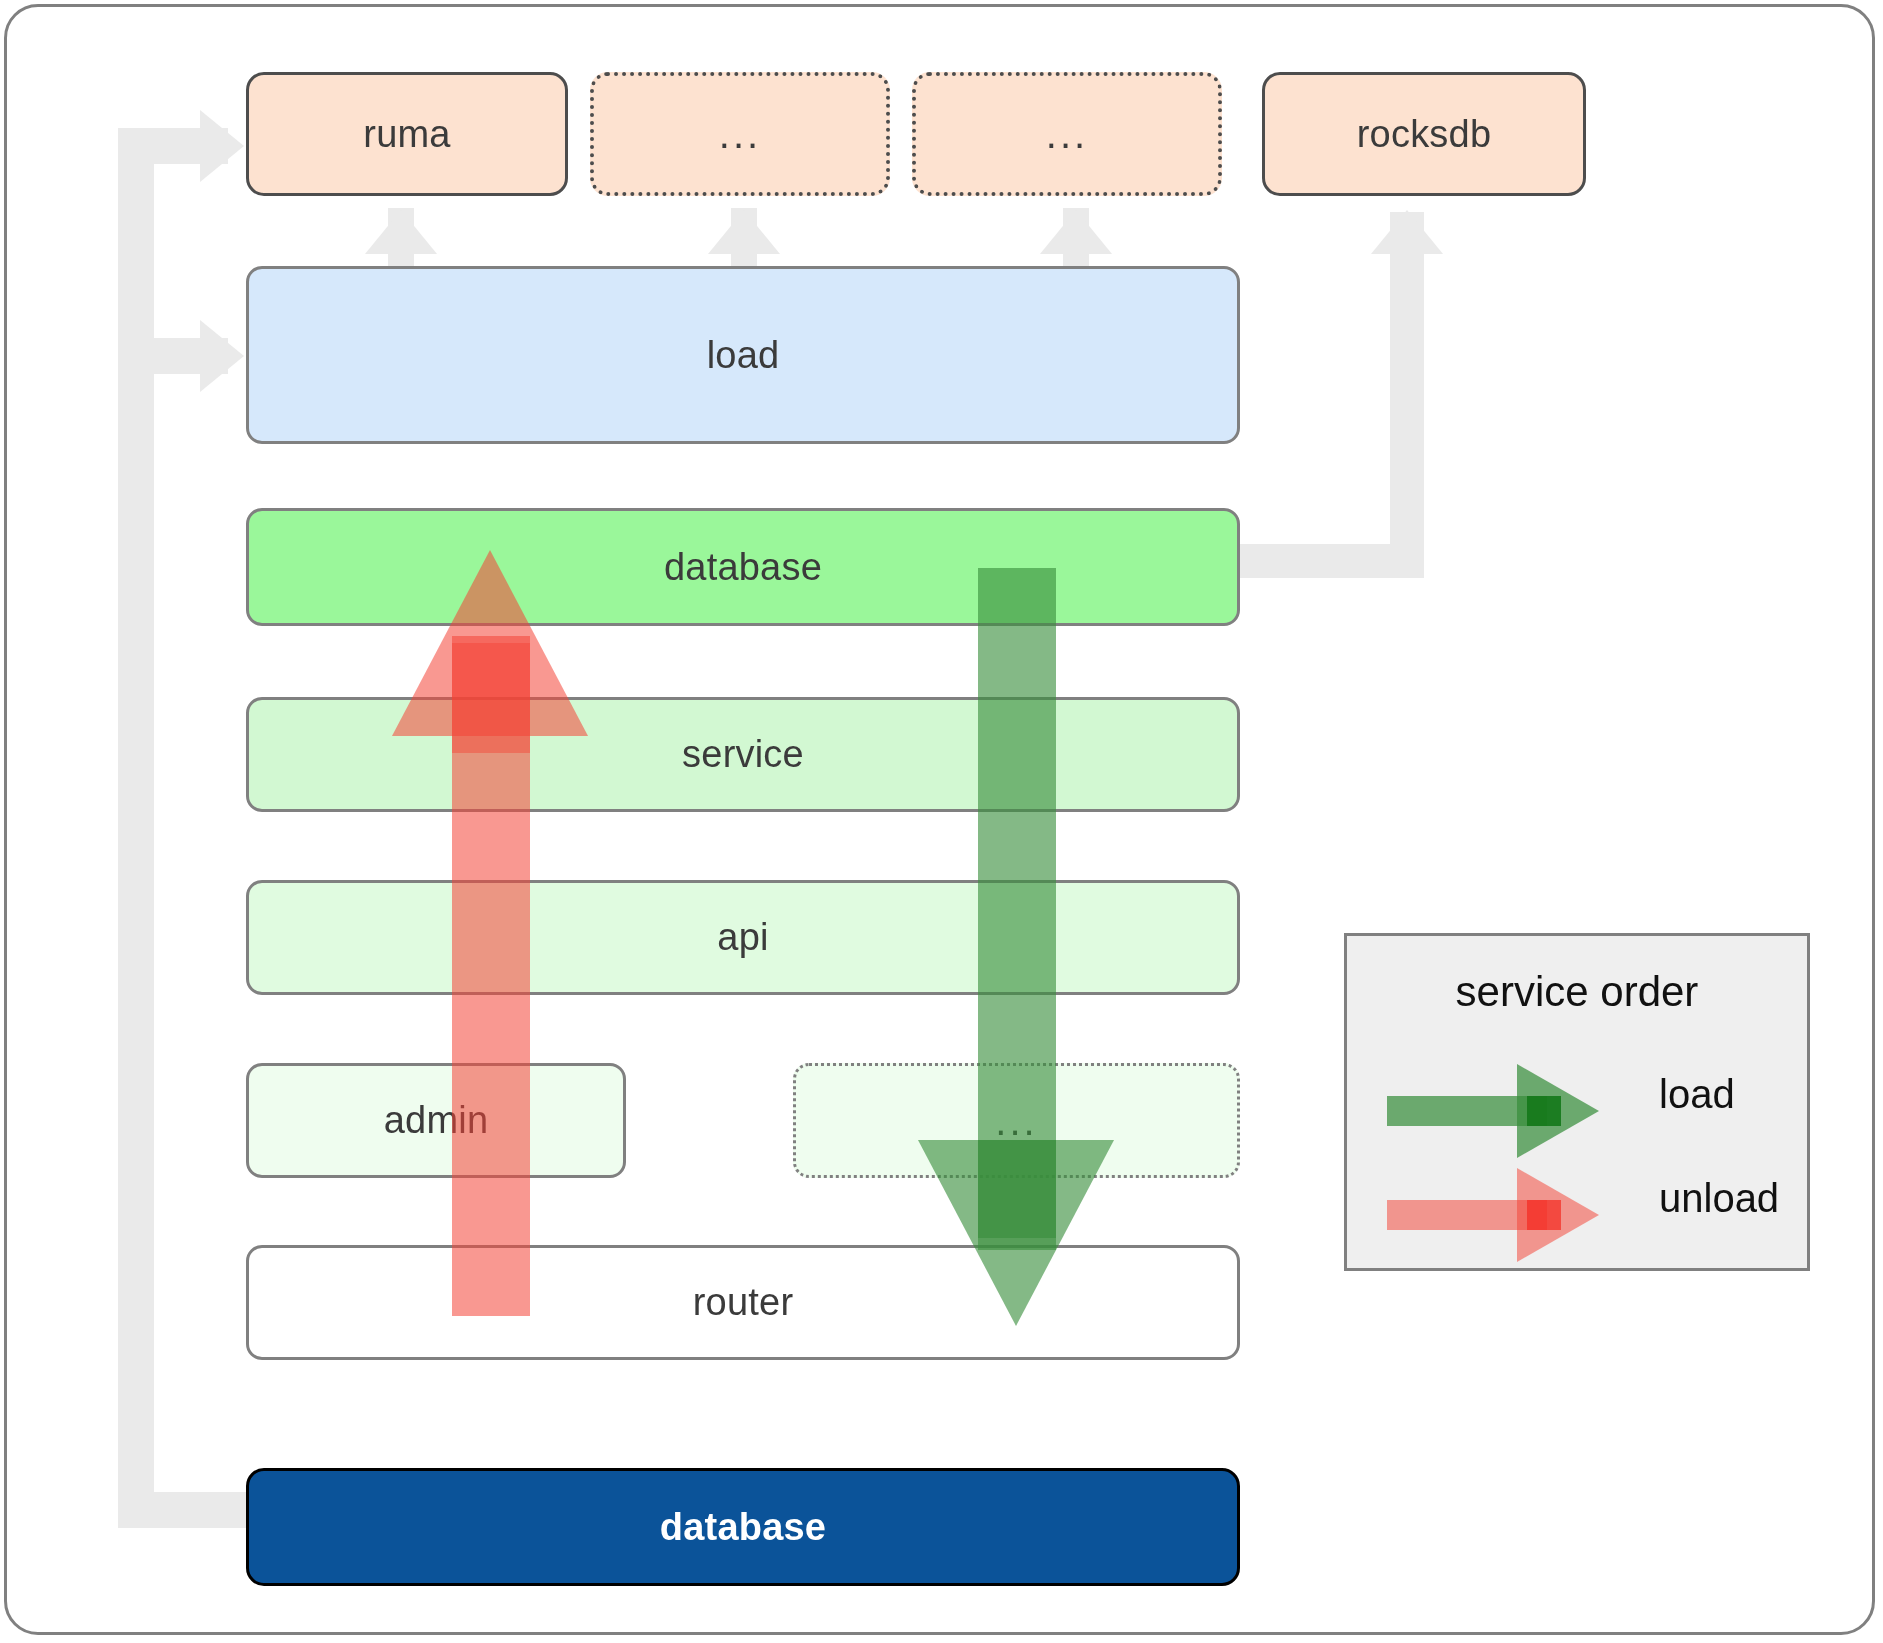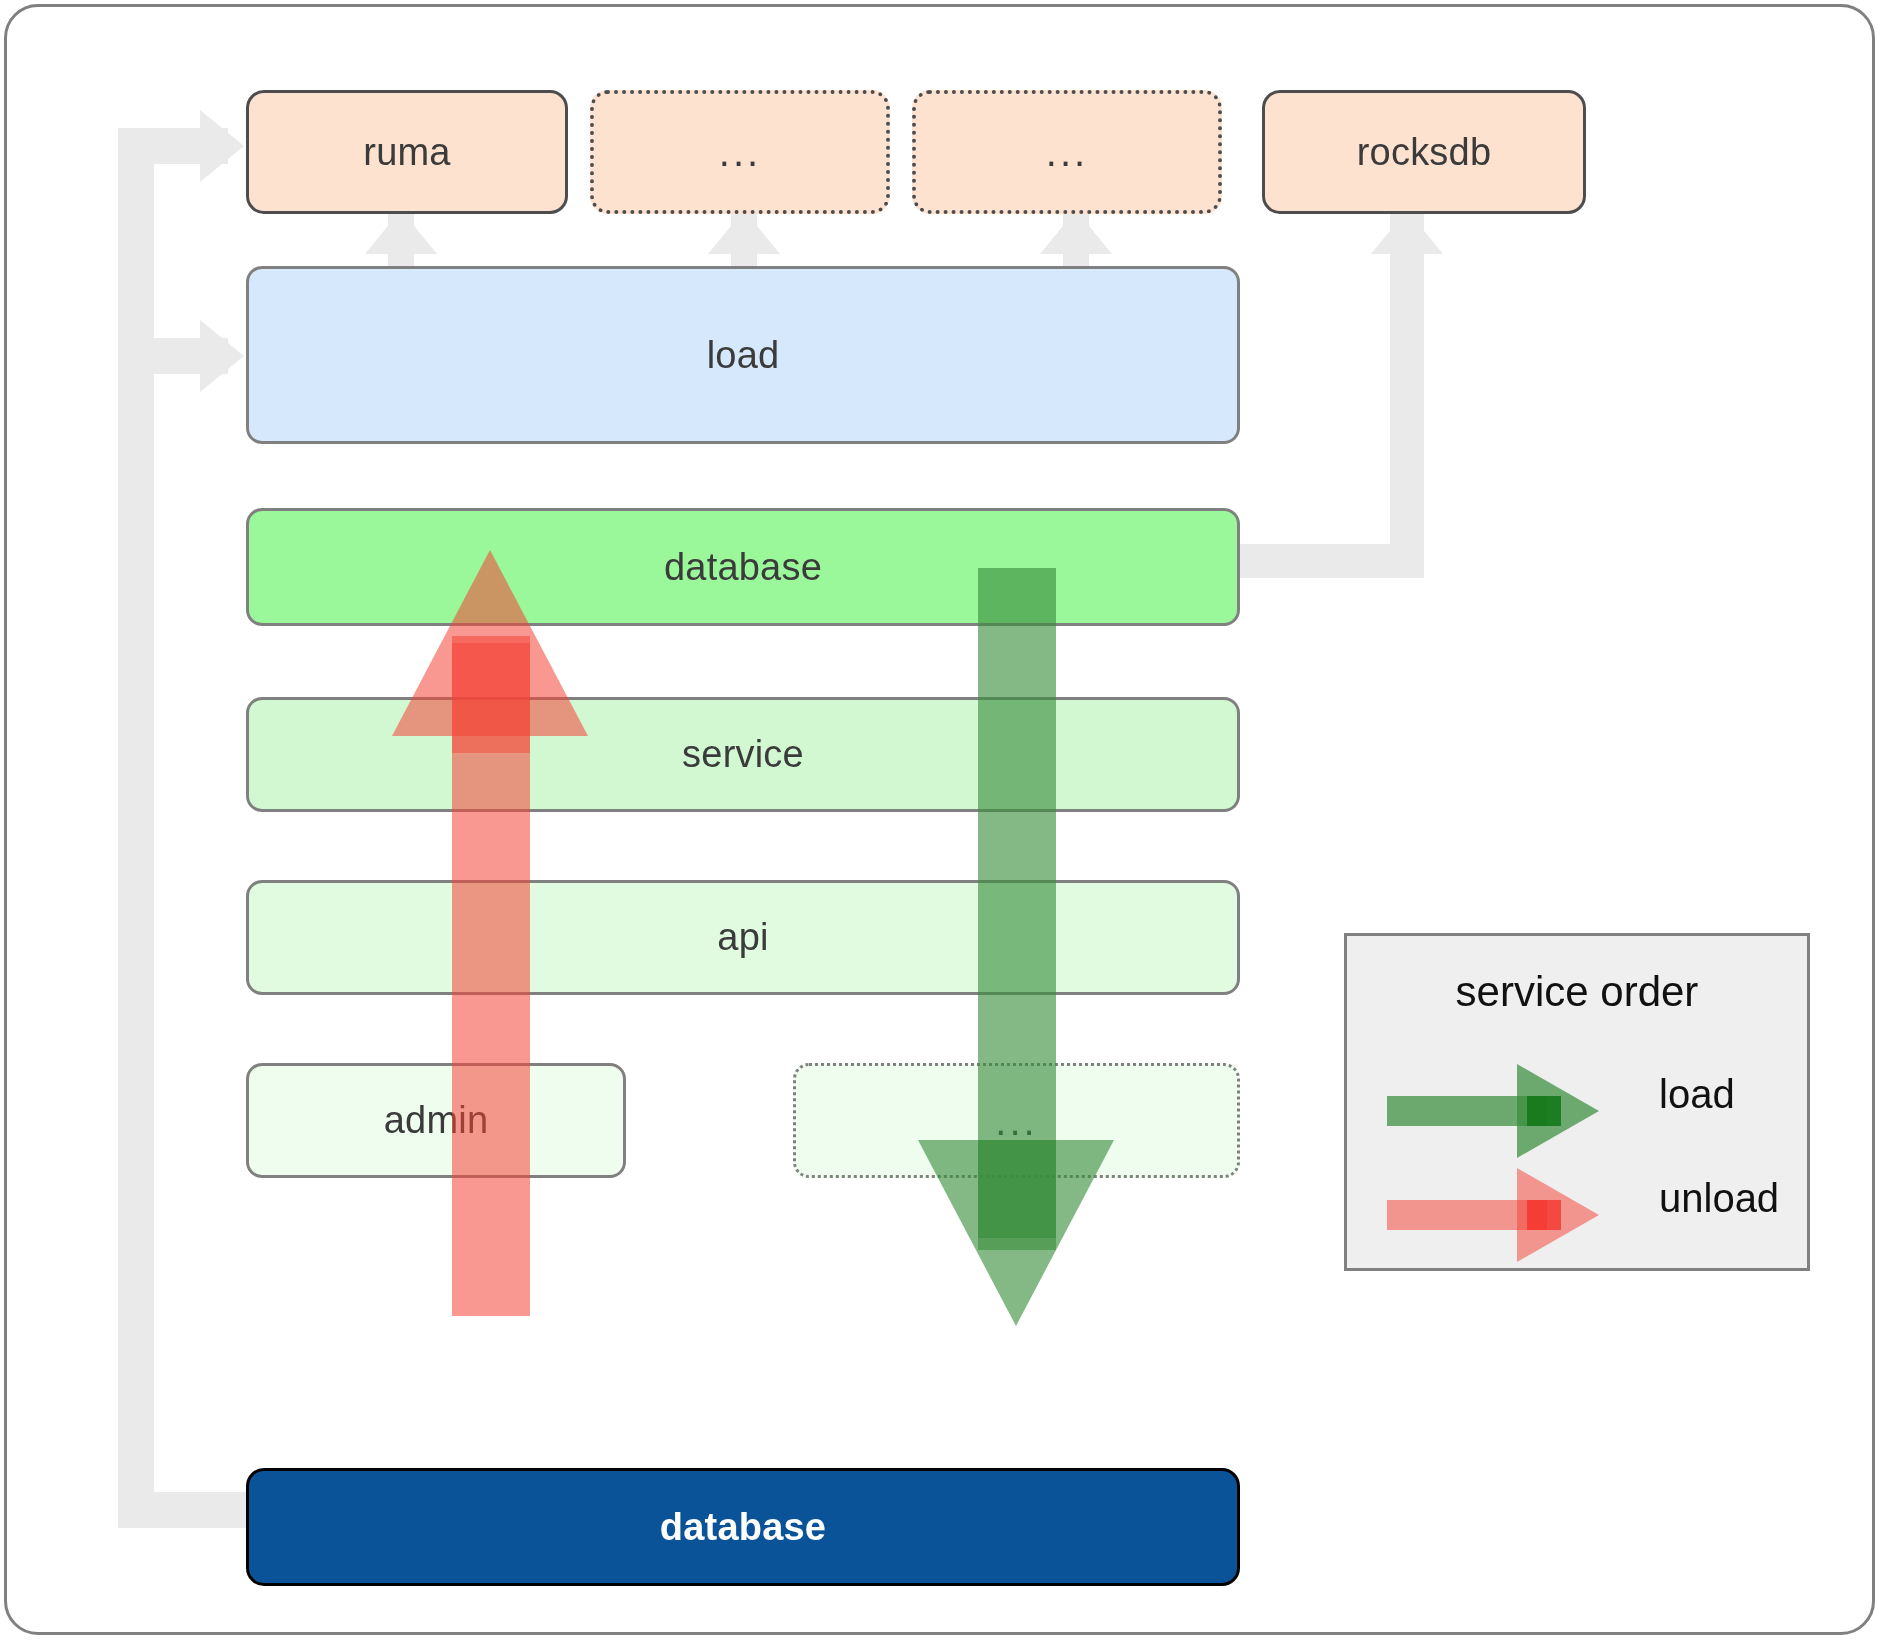--- a/index.html
+++ b/index.html
@@ -43,21 +43,21 @@
     letter-spacing: 0.2px;
     z-index: 4;
   }
   .node .lbl { position: relative; z-index: 2; }
 
   
   .dep {
     background: #fde2d0;
     border: 3px solid #4d4d4d;
     border-radius: 18px;
-    top: 90px;
+    top: 72px;
     height: 124px;
   }
   .dep.dotted { border-style: dotted; border-width: 4px; }
   .dots { letter-spacing: 3px; font-size: 40px; line-height: 0.4; }
 
   
   .crate {
     border: 3px solid #808080;
     border-radius: 16px;
     left: 246px;
@@ -235,20 +235,23 @@
   </div>
 
   <div class="node crate admin">
     <span class="lbl">admin</span>
   </div>
 
   <div class="node crate ellipsis">
     <span class="lbl dots">...</span>
   </div>
 
+  <div class="node crate router">
+    <span class="lbl">router</span>
+  </div>
 
   <div class="node crate conduwuit">
     <span class="lbl">database</span>
   </div>
 
   <div class="flow" id="unload">
     <div class="shaft"></div>
     <div class="head"></div>
     <div class="notch"></div>
   </div>

